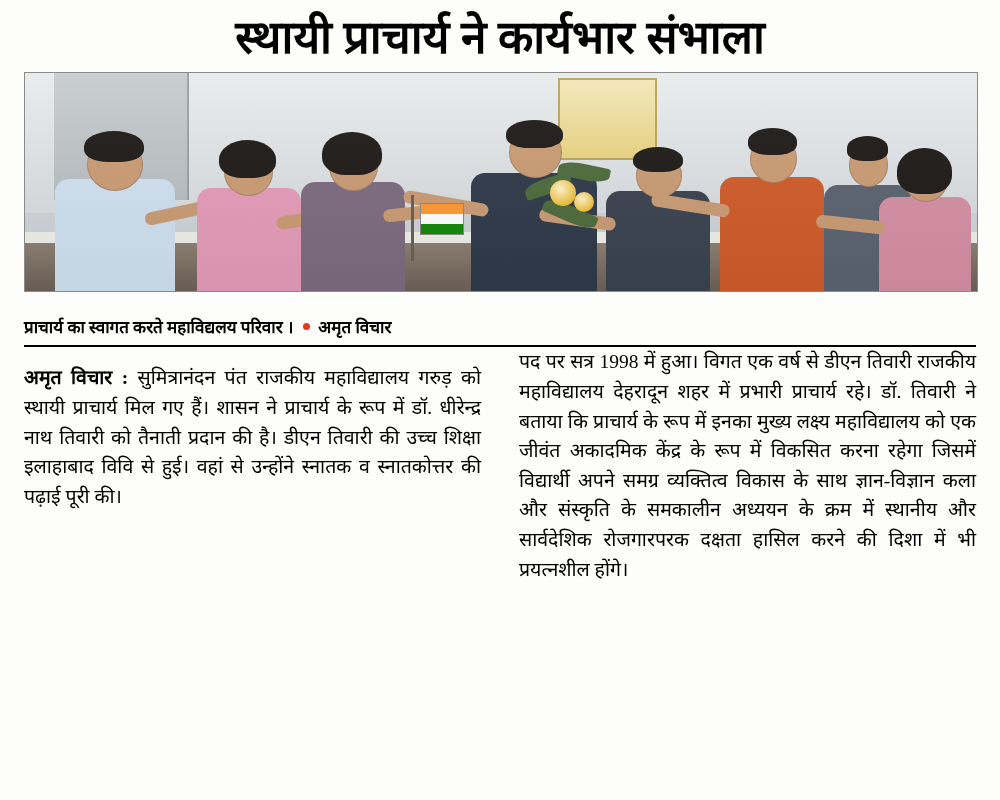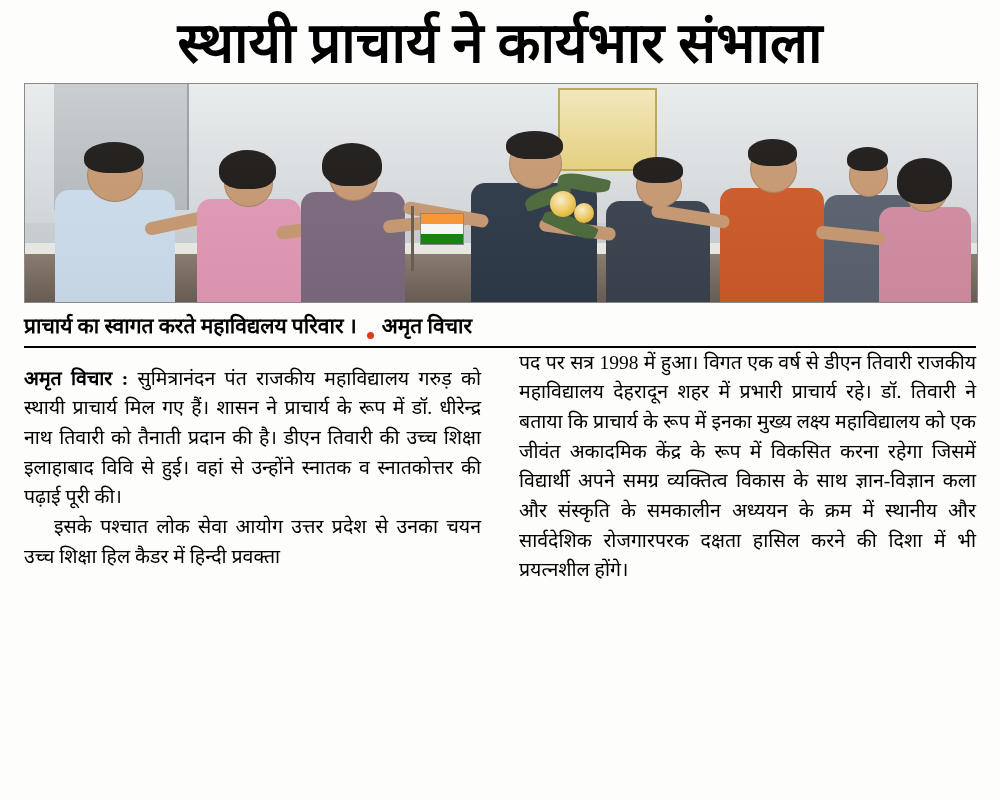--- a/index.html
+++ b/index.html
@@ -20,21 +20,21 @@
     height: 800px;
     box-sizing: border-box;
     padding: 10px 24px 0 24px;
     background: #fdfdfb;
   }
 
   
   .headline {
     font-family: "Liberation Serif", "DejaVu Serif", serif;
     font-weight: bold;
-    font-size: 56px;
+    font-size: 46px;
     line-height: 1.05;
     letter-spacing: 0px;
     text-align: center;
     color: #000;
     margin: 4px 0 10px 0;
     white-space: nowrap;
   }
 
   
   .photo-wrap {
@@ -142,25 +142,25 @@
   .photo-overlay {
     position: absolute;
     inset: 0;
     background: linear-gradient(to bottom, rgba(255,255,255,.06), rgba(0,0,0,.05));
     pointer-events: none;
   }
 
   
   .caption-row {
     width: 952px;
-    margin: 8px auto 0 auto;
+    margin: 23px auto 0 auto;
     display: flex;
-    align-items: flex-end;
+    align-items: center;
     font-weight: bold;
-    font-size: 21px;
+    font-size: 17px;
   }
   .caption-main { white-space: nowrap; }
   .caption-dot {
     display: inline-block;
     width: 7px; height: 7px;
     border-radius: 50%;
     background: #e03a1e;
     margin: 0 8px 0 10px;
   }
   .caption-credit { white-space: nowrap; }
@@ -297,20 +297,19 @@
   </div>
 
   <div class="rule"></div>
 
 
   <div class="columns">
     <div class="col col-left">
       <p>
         <span class="lead">अमृत विचार :</span><span> सुमित्रानंदन पंत राजकीय महाविद्यालय गरुड़ को स्थायी प्राचार्य मिल गए हैं। शासन ने प्राचार्य के रूप में डॉ. धीरेन्द्र नाथ तिवारी को तैनाती प्रदान की है। डीएन तिवारी की उच्च शिक्षा इलाहाबाद विवि से हुई। वहां से उन्होंने स्नातक व स्नातकोत्तर की पढ़ाई पूरी की।</span>
       </p>
-      <p class="indent">इसके पश्चात लोक सेवा आयोग उत्तर प्रदेश से उनका चयन उच्च शिक्षा हिल कैडर में हिन्दी प्रवक्ता</p>
     </div>
     <div class="col col-right">
       <p>पद पर सत्र 1998 में हुआ। विगत एक वर्ष से डीएन तिवारी राजकीय महाविद्यालय देहरादून शहर में प्रभारी प्राचार्य रहे। डॉ. तिवारी ने बताया कि प्राचार्य के रूप में इनका मुख्य लक्ष्य महाविद्यालय को एक जीवंत अकादमिक केंद्र  के रूप में विकसित करना रहेगा जिसमें विद्यार्थी अपने  समग्र व्यक्तित्व विकास के साथ ज्ञान-विज्ञान कला और संस्कृति के समकालीन अध्ययन के क्रम में स्थानीय और सार्वदेशिक रोजगारपरक दक्षता हासिल करने की दिशा में भी प्रयत्नशील होंगे।</p>
     </div>
   </div>
 
 </div>
 
 </body></html>

